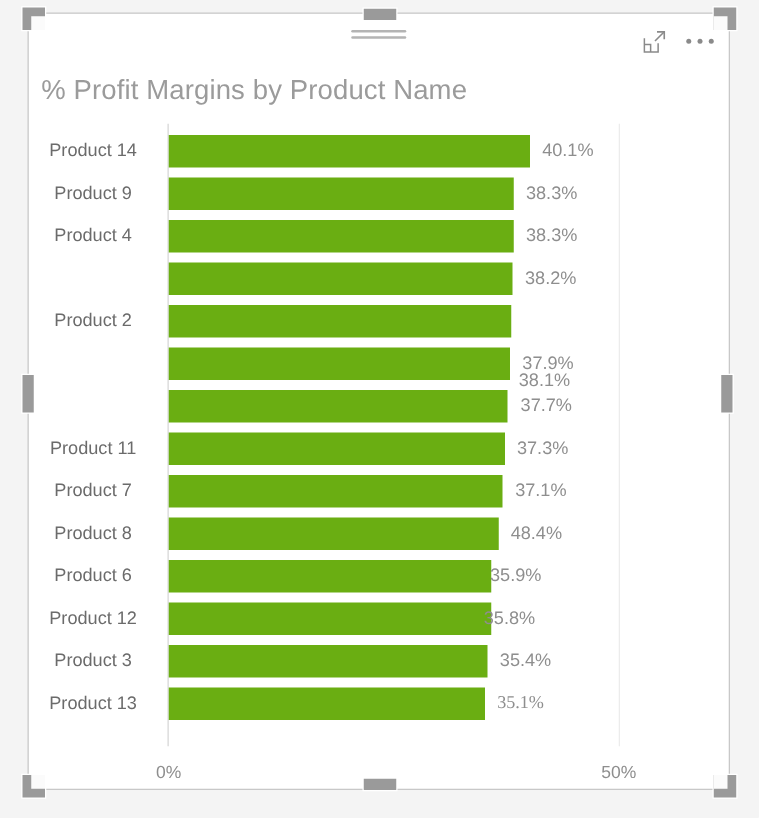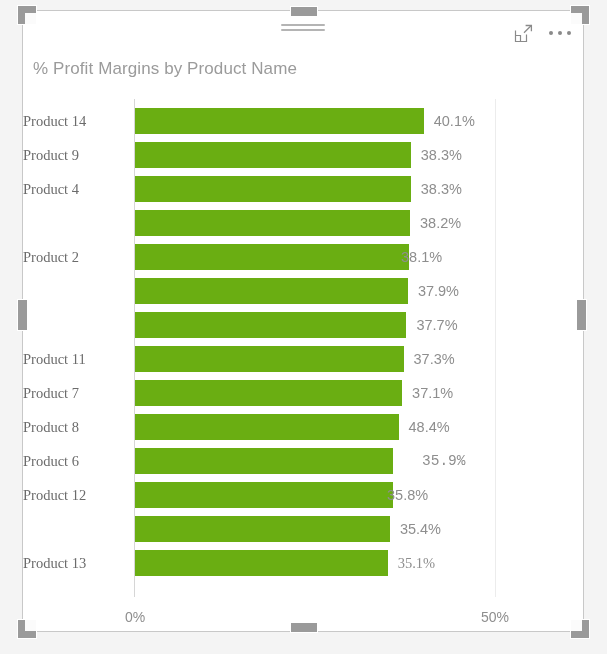--- a/index.html
+++ b/index.html
@@ -134,21 +134,21 @@
     width: 4px; height: 4px;
     border-radius: 50%;
     background: #8a8a8a;
   }
 
   
   .vis-title {
     position: absolute;
     left: 10px;
     top: 48px;
-    font-size: 17px;
+    font-size: 22px;
     color: #9b9b9b;
     letter-spacing: 0.1px;
     white-space: nowrap;
   }
 
   
   .chart {
     position: absolute;
     left: 0;
     top: 75px;
@@ -183,25 +183,24 @@
   .row {
     position: relative;
     height: 34px;
   }
   .cat-label {
     position: absolute;
     left: 0;
     width: 103px;
     top: 50%;
     transform: translateY(-50%);
-    text-align: left;
+    text-align: center;
     font-size: 14.5px;
     color: #6b6b6b;
     white-space: nowrap;
-    font-family: Liberation Serif, serif;
   }
   .bar {
     position: absolute;
     left: 112px;
     top: 50%;
     transform: translateY(-50%);
     height: 26px;
     background: #6aae12;
   }
   .val-label {
@@ -283,21 +282,21 @@
             <div class="bar" style="width: 275.76px; background: rgb(106, 174, 18);"></div>
             <div class="val-label" style="left: 397.76px;">38.3%</div>
           </div>
           <div class="row">
             <div class="bar" style="width: 275.04px; background: rgb(106, 174, 18);"></div>
             <div class="val-label" style="left: 397.04px;">38.2%</div>
           </div>
           <div class="row">
             <div class="cat-label">Product 2</div>
             <div class="bar" style="width: 274.32px; background: rgb(106, 174, 18);"></div>
-            <div class="val-label" style="left: 378px;">38.1%</div>
+            <div class="val-label" style="left: 392px; margin-top: 48px;">38.1%</div>
           </div>
           <div class="row">
             <div class="bar" style="width: 272.88px; background: rgb(106, 174, 18);"></div>
             <div class="val-label" style="left: 394.88px;">37.9%</div>
           </div>
           <div class="row">
             <div class="bar" style="width: 271.44px; background: rgb(106, 174, 18);"></div>
             <div class="val-label" style="left: 393.44px;">37.7%</div>
           </div>
           <div class="row">
@@ -311,28 +310,29 @@
             <div class="val-label" style="left: 389.12px;">37.1%</div>
           </div>
           <div class="row">
             <div class="cat-label">Product 8</div>
             <div class="bar" style="width: 263.52px; background: rgb(106, 174, 18);"></div>
             <div class="val-label" style="left: 385.52px;">48.4%</div>
           </div>
           <div class="row">
             <div class="cat-label">Product 6</div>
             <div class="bar" style="width: 258.48px; background: rgb(106, 174, 18);"></div>
-            <div class="val-label" style="left: 399px; font-family: Liberation Mono, monospace;">35.9%</div>
+            <div class="val-label" style="left: 369px;">35.9%</div>
           </div>
           <div class="row">
             <div class="cat-label">Product 12</div>
             <div class="bar" style="width: 257.76px; background: rgb(106, 174, 18);"></div>
             <div class="val-label" style="left: 364px;">35.8%</div>
           </div>
           <div class="row">
+            <div class="cat-label">Product 3</div>
             <div class="bar" style="width: 254.88px; background: rgb(106, 174, 18);"></div>
             <div class="val-label" style="left: 376.88px;">35.4%</div>
           </div>
           <div class="row">
             <div class="cat-label">Product 13</div>
             <div class="bar" style="width: 252.72px; background: rgb(106, 174, 18);"></div>
             <div class="val-label" style="left: 374.72px; font-family: Liberation Serif, serif;">35.1%</div>
           </div>
         </div>
 

